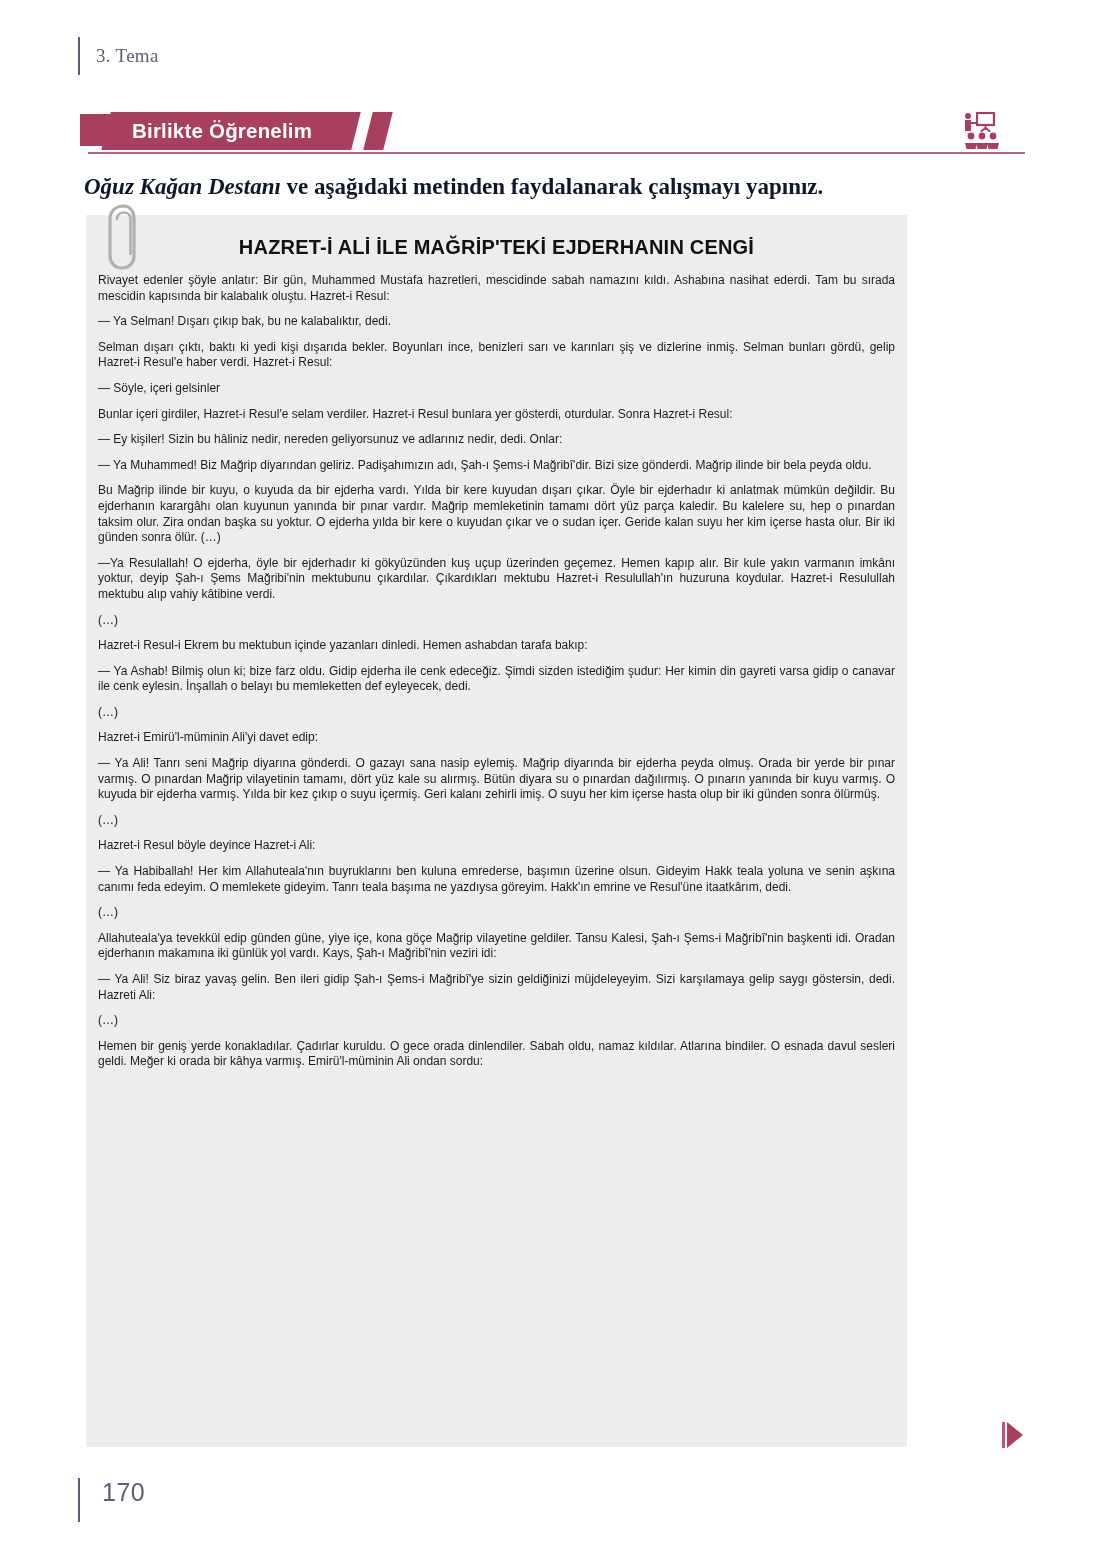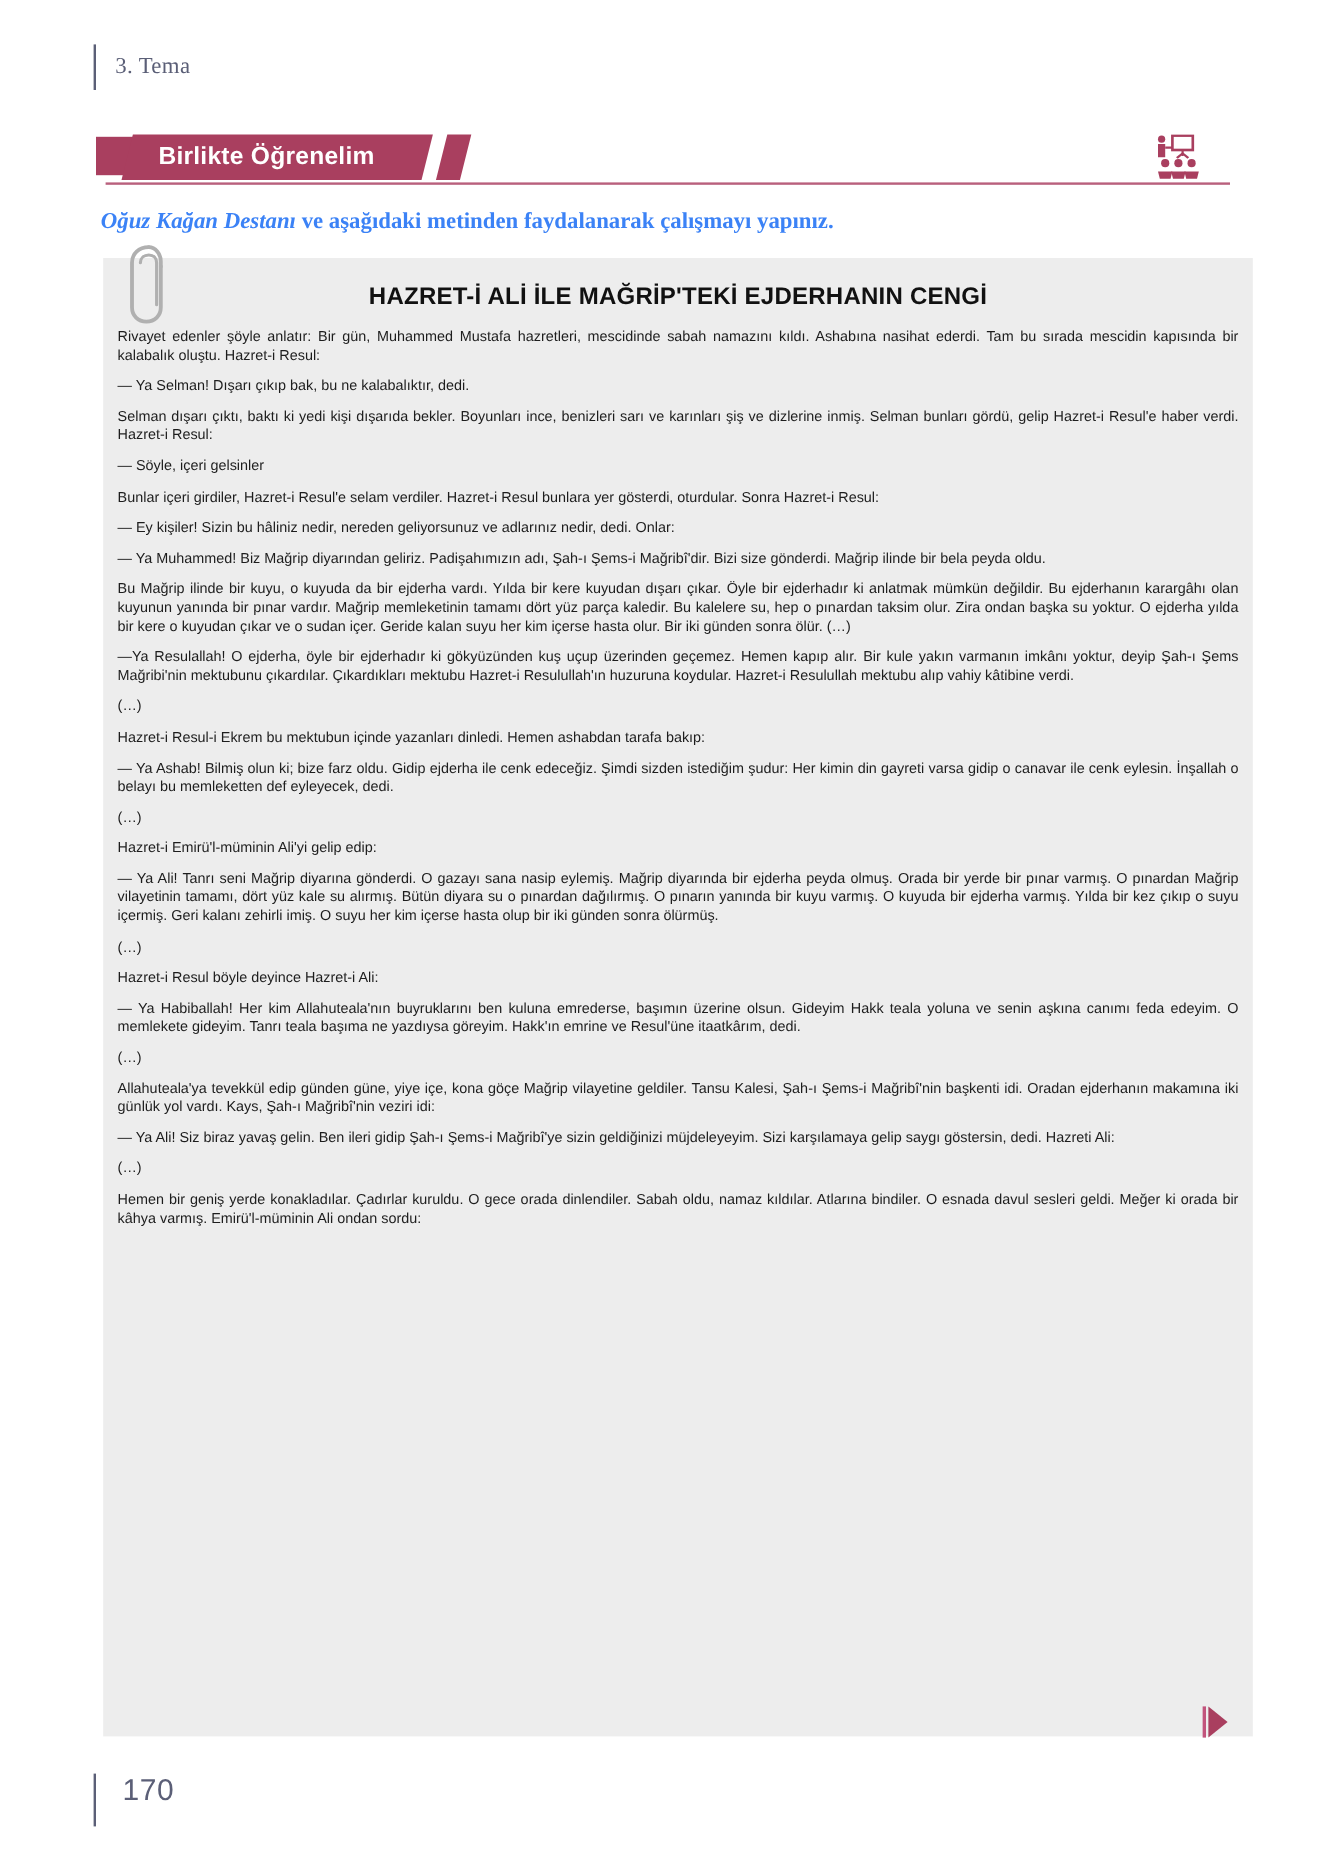--- a/index.html
+++ b/index.html
@@ -101,35 +101,35 @@
     height: 38px;
   }
 
   
   .instruction {
     position: absolute;
     left: 84px;
     top: 173px;
     width: 920px;
     font-family: "Liberation Serif", serif;
-    font-size: 19px;
+    font-size: 23px;
     font-weight: bold;
-    color: #3b82f6;
+    color: #0f172a;
     line-height: 1.25;
   }
   .instruction .italic {
     font-style: italic;
   }
 
   
   .reading-box {
     position: absolute;
     left: 86px;
     top: 215px;
-    width: 958px;
+    width: 821px;
     height: 1232px;
     background: #ededed;
     box-sizing: border-box;
     padding: 14px 12px 12px 12px;
   }
   .text-title {
     text-align: center;
     font-size: 20px;
     font-weight: bold;
     color: #111111;
@@ -240,21 +240,21 @@
       <p>— Söyle, içeri gelsinler</p>
       <p>Bunlar içeri girdiler, Hazret-i Resul'e selam verdiler. Hazret-i Resul bunlara yer gösterdi, oturdular. Sonra Hazret-i Resul:</p>
       <p>— Ey kişiler! Sizin bu hâliniz nedir, nereden geliyorsunuz ve adlarınız nedir, dedi. Onlar:</p>
       <p>— Ya Muhammed! Biz Mağrip diyarından geliriz. Padişahımızın adı, Şah-ı Şems-i Mağribî'dir. Bizi size gönderdi. Mağrip ilinde bir bela peyda oldu.</p>
       <p>Bu Mağrip ilinde bir kuyu, o kuyuda da bir ejderha vardı. Yılda bir kere kuyudan dışarı çıkar. Öyle bir ejderhadır ki anlatmak mümkün değildir. Bu ejderhanın karargâhı olan kuyunun yanında bir pınar vardır. Mağrip memleketinin tamamı dört yüz parça kaledir. Bu kalelere su, hep o pınardan taksim olur. Zira ondan başka su yoktur. O ejderha yılda bir kere o kuyudan çıkar ve o sudan içer. Geride kalan suyu her kim içerse hasta olur. Bir iki günden sonra ölür. (…)</p>
       <p>—Ya Resulallah! O ejderha, öyle bir ejderhadır ki gökyüzünden kuş uçup üzerinden geçemez. Hemen kapıp alır. Bir kule yakın varmanın imkânı yoktur, deyip Şah-ı Şems Mağribi'nin mektubunu çıkardılar. Çıkardıkları mektubu Hazret-i Resulullah'ın huzuruna koydular. Hazret-i Resulullah mektubu alıp vahiy kâtibine verdi.</p>
       <p>(…)</p>
       <p>Hazret-i Resul-i Ekrem bu mektubun içinde yazanları dinledi. Hemen ashabdan tarafa bakıp:</p>
       <p>— Ya Ashab! Bilmiş olun ki; bize farz oldu. Gidip ejderha ile cenk edeceğiz. Şimdi sizden istediğim şudur: Her kimin din gayreti varsa gidip o canavar ile cenk eylesin. İnşallah o belayı bu memleketten def eyleyecek, dedi.</p>
       <p>(…)</p>
-      <p>Hazret-i Emirü'l-müminin Ali'yi gelip edip:</p>
+      <p>Hazret-i Emirü'l-müminin Ali'yi davet edip:</p>
       <p>— Ya Ali! Tanrı seni Mağrip diyarına gönderdi. O gazayı sana nasip eylemiş. Mağrip diyarında bir ejderha peyda olmuş. Orada bir yerde bir pınar varmış. O pınardan Mağrip vilayetinin tamamı, dört yüz kale su alırmış. Bütün diyara su o pınardan dağılırmış. O pınarın yanında bir kuyu varmış. O kuyuda bir ejderha varmış. Yılda bir kez çıkıp o suyu içermiş. Geri kalanı zehirli imiş. O suyu her kim içerse hasta olup bir iki günden sonra ölürmüş.</p>
       <p>(…)</p>
       <p>Hazret-i Resul böyle deyince Hazret-i Ali:</p>
       <p>— Ya Habiballah! Her kim Allahuteala'nın buyruklarını ben kuluna emrederse, başımın üzerine olsun. Gideyim Hakk teala yoluna ve senin aşkına canımı feda edeyim. O memlekete gideyim. Tanrı teala başıma ne yazdıysa göreyim. Hakk'ın emrine ve Resul'üne itaatkârım, dedi.</p>
       <p>(…)</p>
       <p>Allahuteala'ya tevekkül edip günden güne, yiye içe, kona göçe Mağrip vilayetine geldiler. Tansu Kalesi, Şah-ı Şems-i Mağribî'nin başkenti idi. Oradan ejderhanın makamına iki günlük yol vardı. Kays, Şah-ı Mağribî'nin veziri idi:</p>
       <p>— Ya Ali! Siz biraz yavaş gelin. Ben ileri gidip Şah-ı Şems-i Mağribî'ye sizin geldiğinizi müjdeleyeyim. Sizi karşılamaya gelip saygı göstersin, dedi. Hazreti Ali:</p>
       <p>(…)</p>
       <p>Hemen bir geniş yerde konakladılar. Çadırlar kuruldu. O gece orada dinlendiler. Sabah oldu, namaz kıldılar. Atlarına bindiler. O esnada davul sesleri geldi. Meğer ki orada bir kâhya varmış. Emirü'l-müminin Ali ondan sordu:</p>
     </div>

